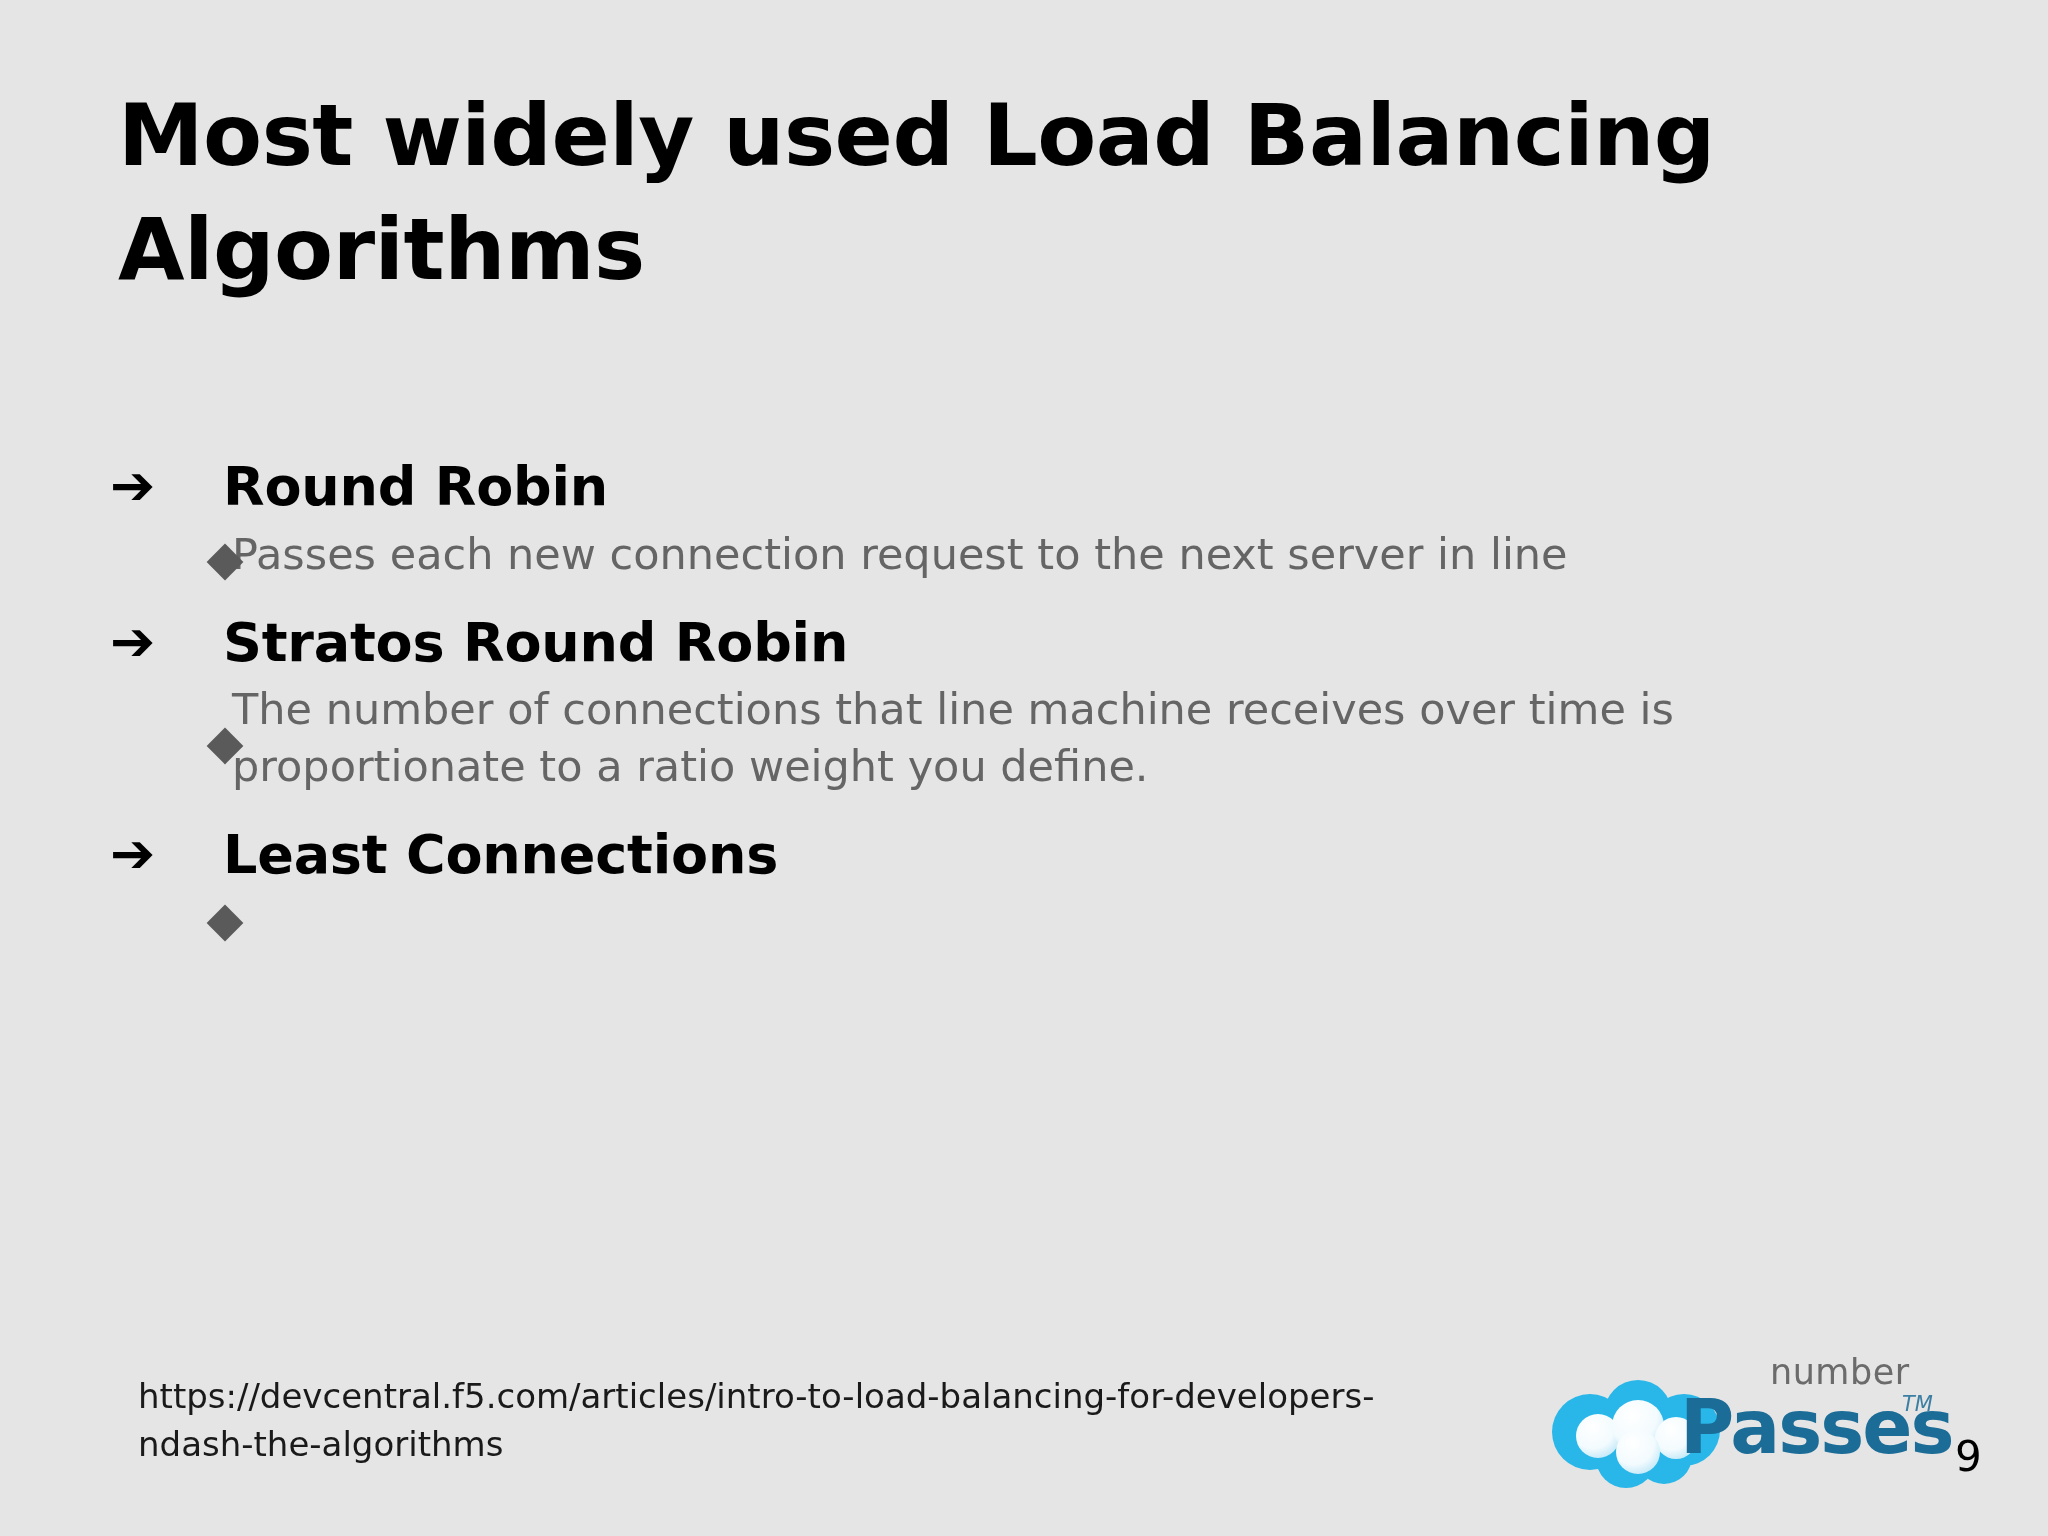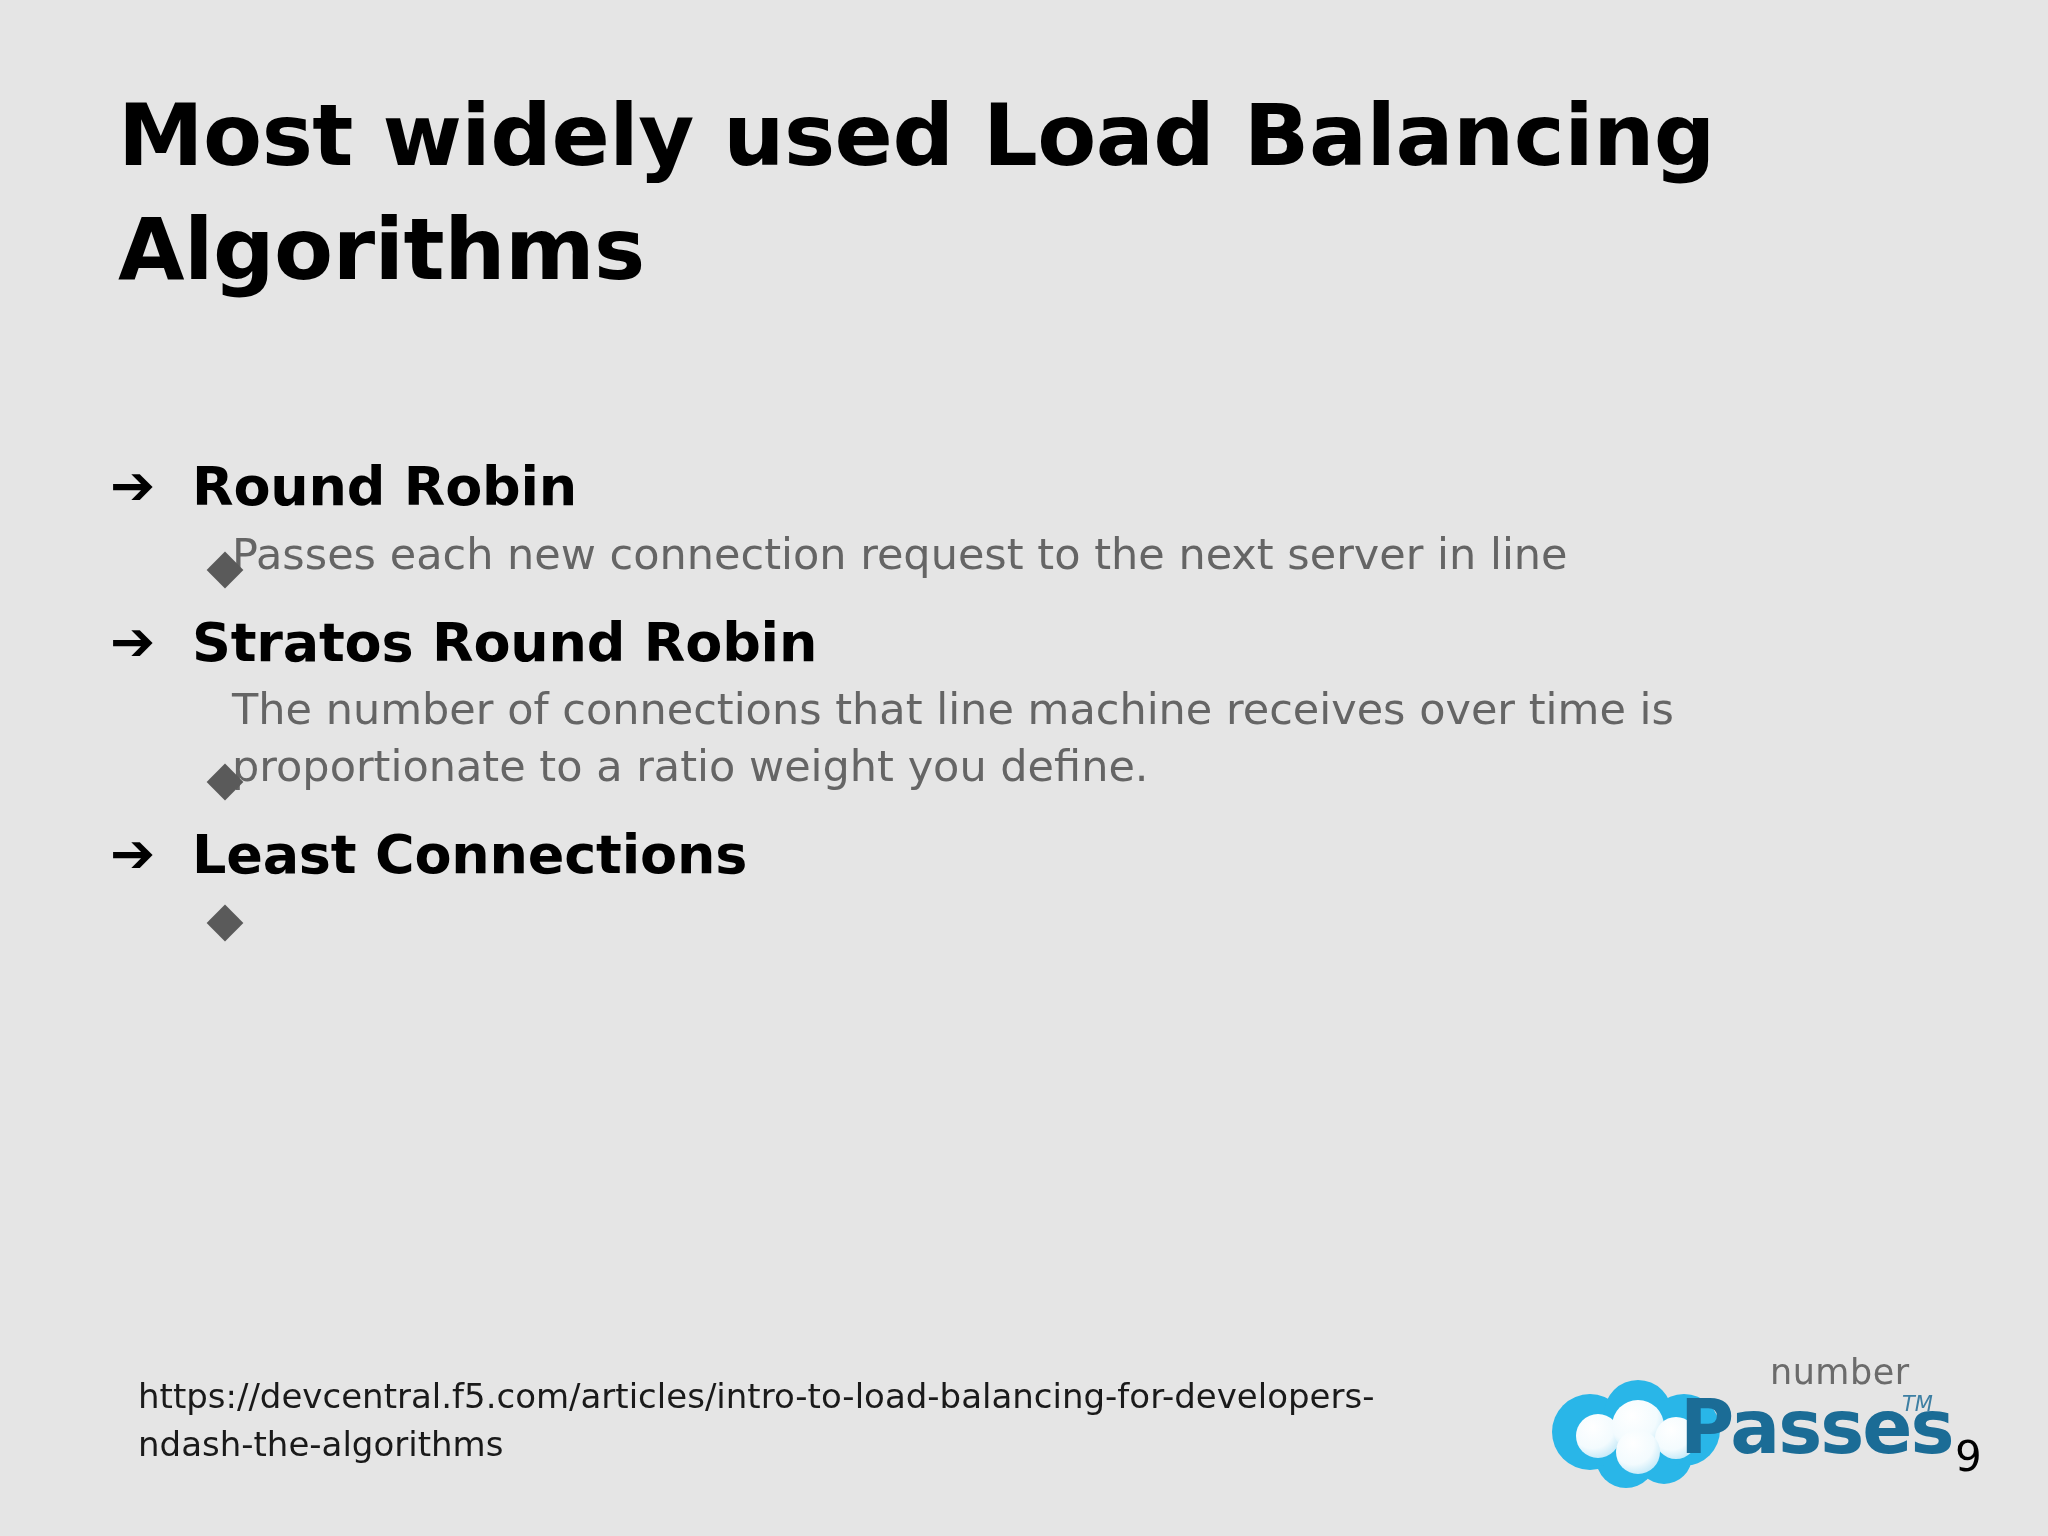--- a/index.html
+++ b/index.html
@@ -64,25 +64,26 @@
     box-sizing: border-box;
   }
 
   .algo-head-text {
     font-family: "DejaVu Sans", sans-serif;
     font-weight: bold;
     font-size: 54px;
     line-height: 1.2;
     color: #000000;
     letter-spacing: -0.2px;
+    margin-left: 31px;
   }
 
   .algo-sub {
     display: flex;
-    align-items: flex-end;
+    align-items: center;
     margin-top: 6px;
   }
 
   .diamond-bullet {
     width: 132px;
     flex: 0 0 132px;
     box-sizing: border-box;
     padding-left: 112px;
     padding-top: 16px;
   }

